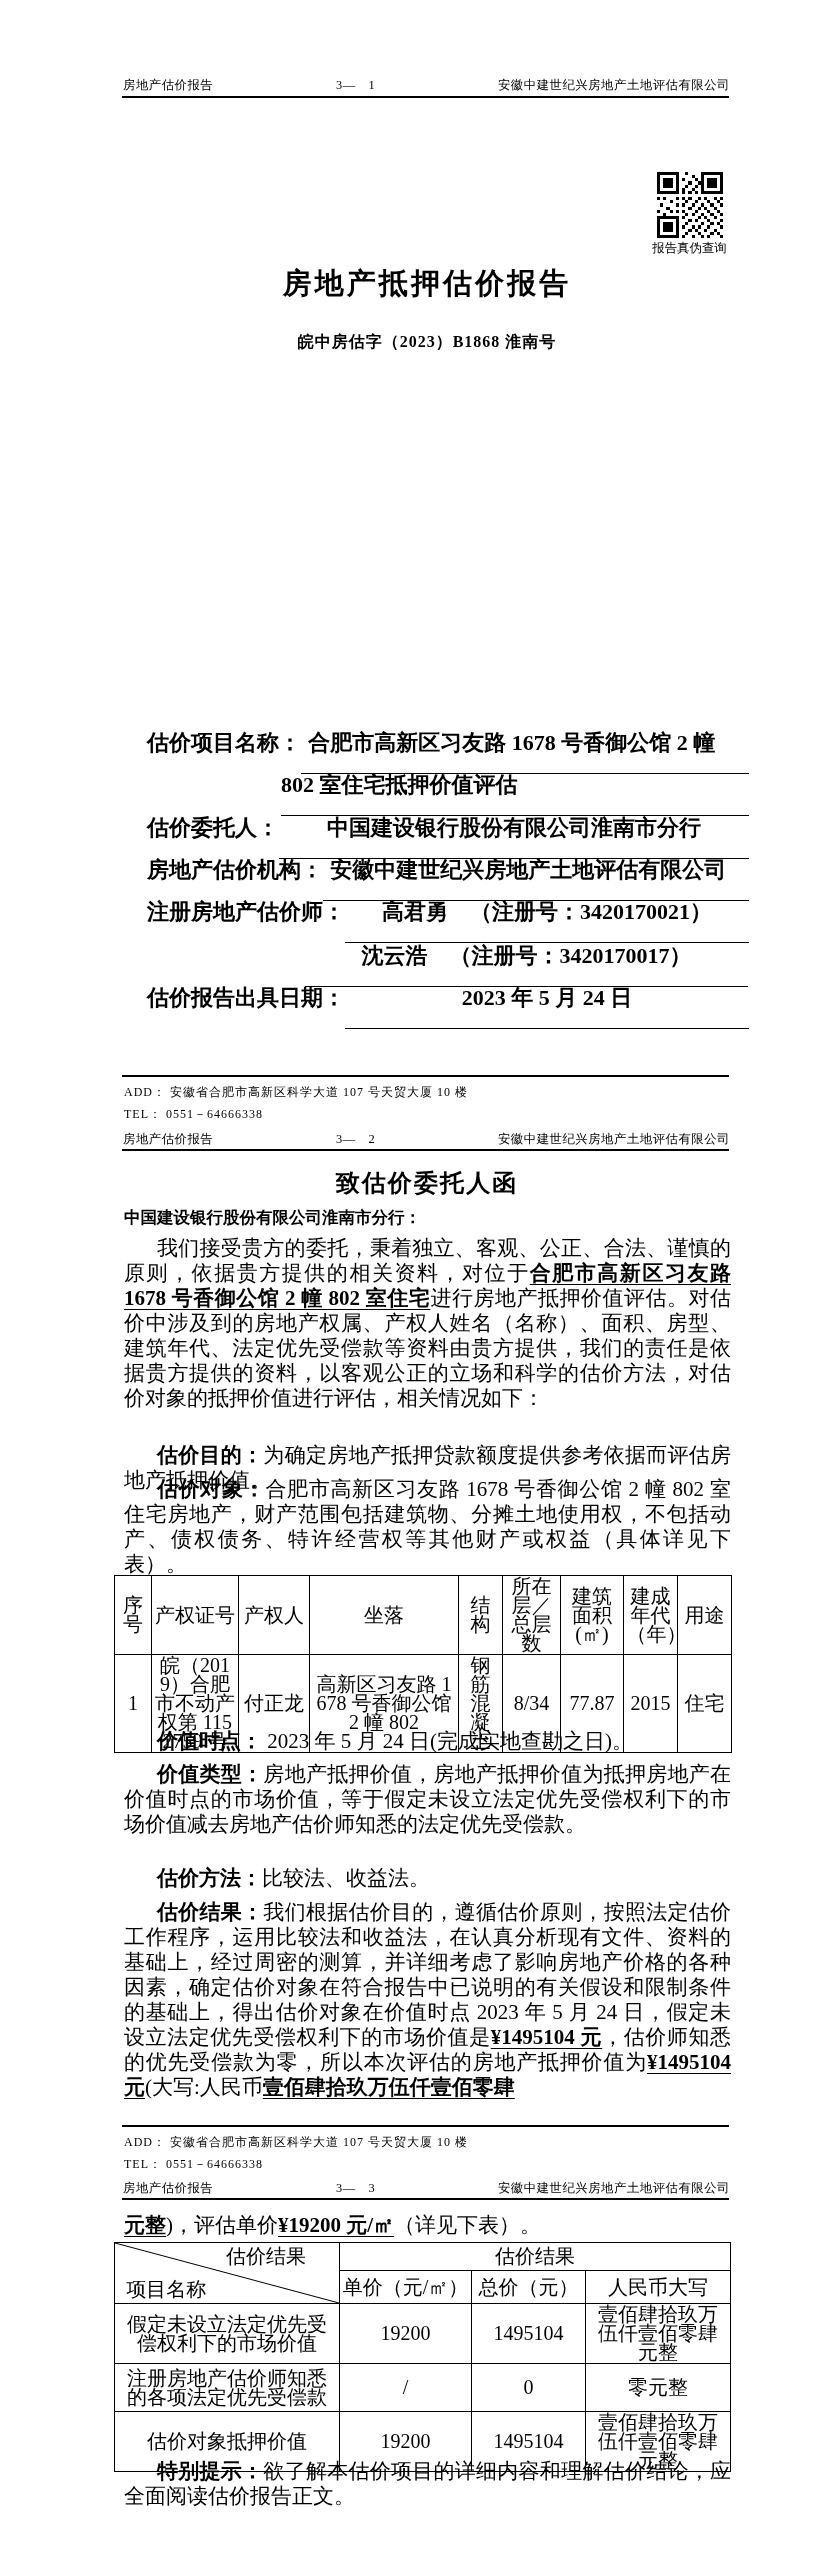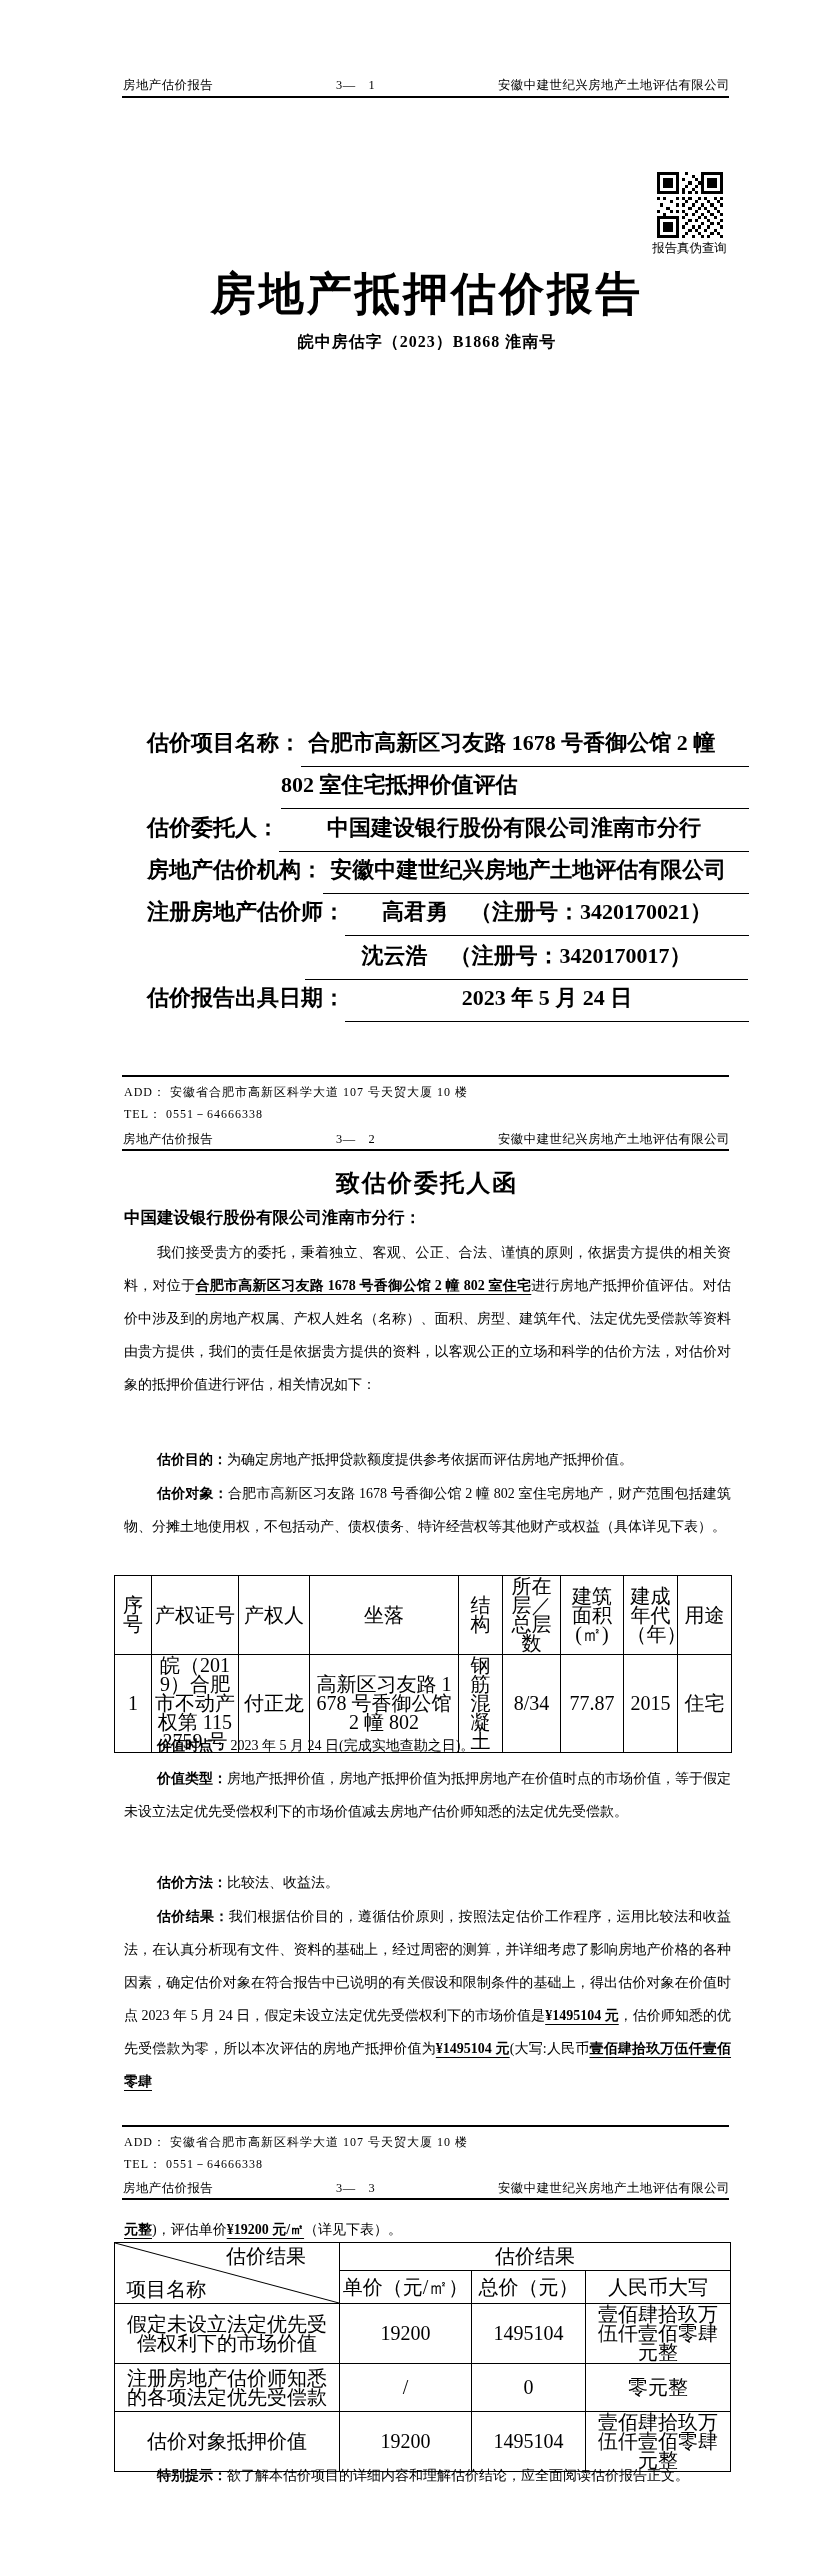--- a/index.html
+++ b/index.html
@@ -10,31 +10,31 @@
   }
   .abs { position:absolute; }
   
   .hdr { left:123px; width:607px; display:flex; justify-content:space-between; align-items:baseline;
          font-size:12.4px; letter-spacing:0.5px;gap:32px; }
   .rule { left:122px; width:607px; height:2.1px; background:#000; }
   .ft { left:124px; font-size:12px; letter-spacing:1px; }
   
   .qrbox { left:657px; top:172px; width:66px; height:66px; }
   .qrcap { left:633px; top:240px; width:113px; text-align:center; font-size:12.4px; }
-  .title { left:124px; top:264px; width:606px; text-align:center; font-size:45px; font-weight:bold; letter-spacing:3.1px; }
+  .title { left:124px; top:264px; width:606px; text-align:center; font-size:29px; font-weight:bold; letter-spacing:3.1px; }
   .repno { left:124px; top:332px; width:606px; text-align:center; font-size:16px; font-weight:bold; letter-spacing:1px; }
   .frow { left:124px; width:602px; display:flex; font-size:22px; font-weight:bold; line-height:21.6px;margin-left:23px; }
   .frow .lab { white-space:nowrap; }
-  .frow .val { flex:1; border-bottom:1px solid #000; padding-bottom:12px; }
+  .frow .val { flex:1; border-bottom:1px solid #000; padding-bottom:19px; }
   .frow .val.center { text-align:center; }
   .frow .val.pl { padding-left:7.2px; }
   
   .sec-title { left:124px; width:606px; text-align:center; font-size:24px; font-weight:bold; letter-spacing:2.1px; }
   .salut { left:124px; width:606px; font-size:16.5px; font-weight:bold; }
-  .p { left:124px; width:607px; font-size:14px; line-height:33px; text-align:justify; }
+  .p { left:124px; width:607px; font-size:21px; line-height:25px; text-align:justify; }
   .ind { text-indent:33px; }
   .lb { font-weight:bold; }
   .u { font-weight:bold; text-decoration:underline; text-decoration-thickness:1px; text-underline-offset:4.1px; }
   
   table.t { border-collapse:collapse; table-layout:fixed; width:616px; font-size:20px; line-height:19px;
             border:1.5px solid #000; }
   table.t td, table.t th { border:1px solid #000; text-align:center; vertical-align:middle;
                            padding:1px 2.6px; font-weight:normal; word-break:break-all; }
   table.t th.padw { padding:1px 5.7px; }
   td.diag { position:relative; padding:0; }

